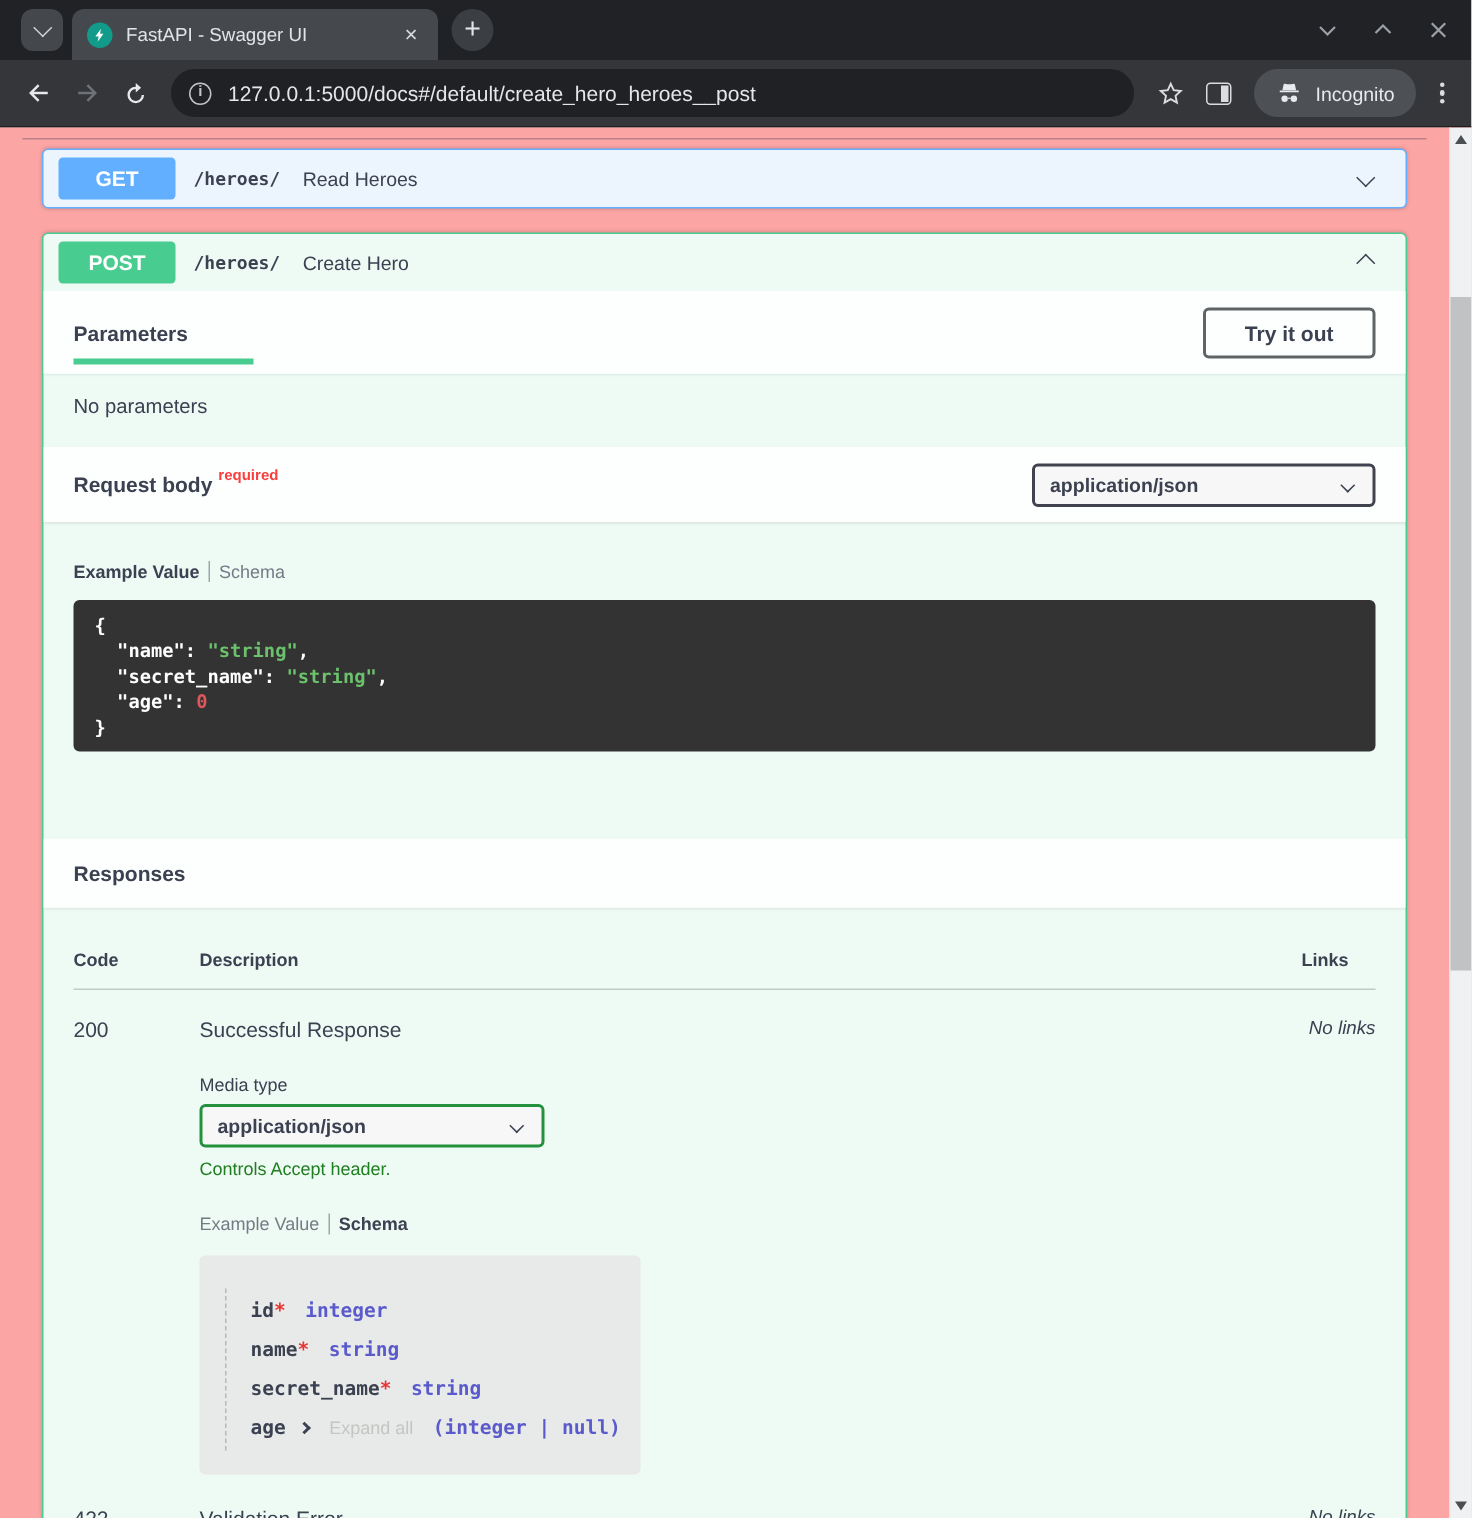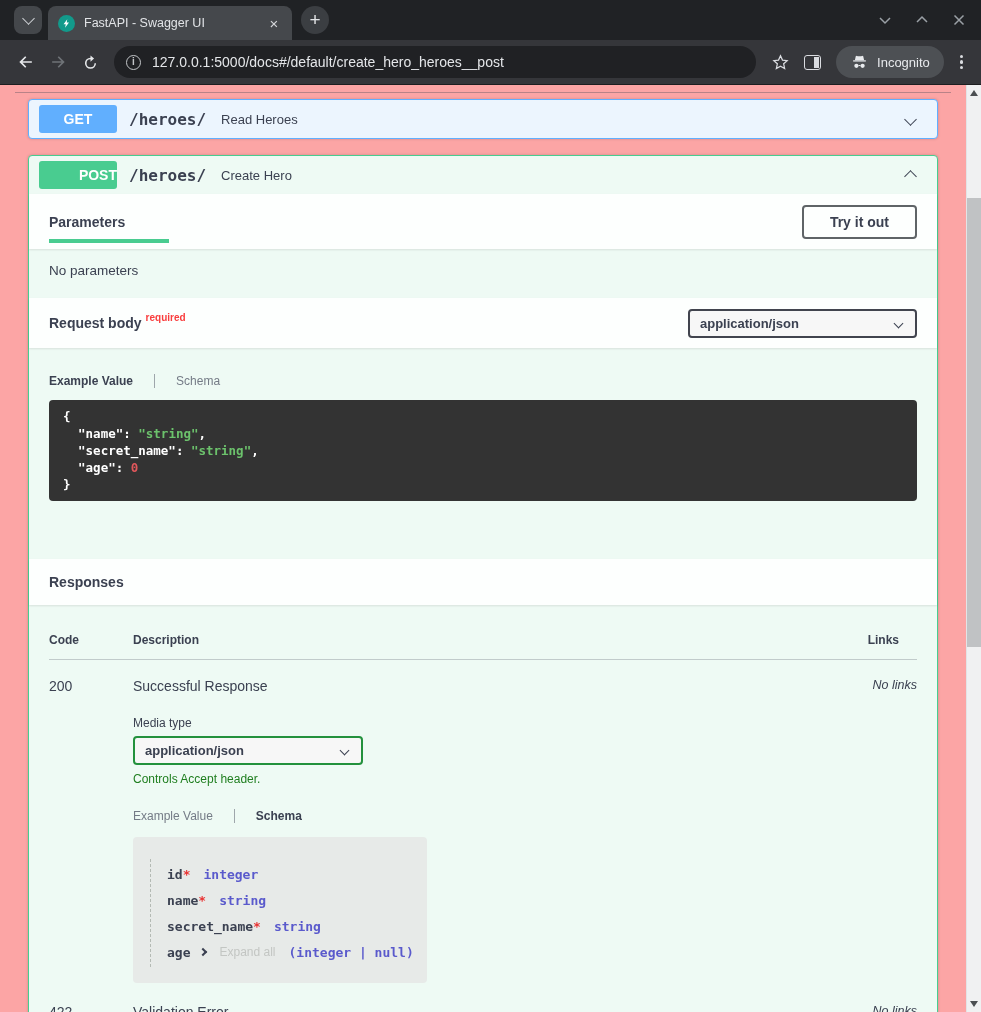--- a/index.html
+++ b/index.html
@@ -39,22 +39,22 @@
   .content { position:absolute; left:0; top:0; right:15px; bottom:0; overflow:hidden; padding:7px 28px 0; }
   .divider { border:none; border-top:1px solid rgba(59,65,81,.35); margin:0 -13px; }
 
   
   .opblock { border-radius:4px; box-shadow:0 0 3px rgba(0,0,0,.18); }
   .opblock-get  { border:1px solid #61affe; background:#ecf5fe; margin-top:6px; }
   .opblock-post { border:1px solid #49cc90; background:#eefaf4; margin-top:16px; }
   .opblock-header { display:flex; align-items:center; padding:5px 10px; height:38px; }
   .method-badge { min-width:78px; text-align:center; padding:6px 0; border-radius:3px; color:#fff; font-weight:bold; font-size:14px; }
   .badge-get  { background:#61affe; }
-  .badge-post { background:#49cc90;text-align:right; }
-  .op-path { font-family:"DejaVu Sans Mono", monospace; font-weight:bold; font-size:16px; color:#3b4151; margin-left:12px; }
+  .badge-post { background:#49cc90; }
+  .op-path { font-family:"DejaVu Sans Mono", monospace; font-weight:bold; font-size:12px; color:#3b4151; margin-left:12px; }
   .op-summary { font-size:13px; color:#3b4151; margin-left:15px; }
   .chev { display:inline-block; width:9px; height:9px; border-right:1.7px solid #3b4151; border-bottom:1.7px solid #3b4151; }
   .chev.down { transform:rotate(45deg); }
   .chev.up { transform:rotate(-135deg); margin-top:6px; }
   .chev.right { transform:rotate(-45deg); width:6px; height:6px; border-width:2px; }
   .header-chev { margin-left:auto; margin-right:12px; cursor:pointer; }
 
   .section-header { height:55px; background:rgba(255,255,255,.85); box-shadow:0 1px 2px rgba(0,0,0,.1);
     display:flex; align-items:center; justify-content:space-between; padding:0 20px; }
   .sec-title { font-size:14px; font-weight:bold; color:#3b4151; }
@@ -66,21 +66,21 @@
   .required-sup { color:#f93e3e; font-size:10px; font-weight:bold; vertical-align:top; position:relative; top:-3px; margin-left:4px; }
 
   .sw-select { position:relative; background:#f7f7f7; border:2px solid #41444e; border-radius:4px; width:229px; height:29px;
     display:flex; align-items:center; padding:0 32px 0 10px; cursor:pointer; }
   .sw-select .sel-val { font-weight:bold; font-size:13px; color:#3b4151; }
   .sw-select .chev { position:absolute; right:13px; top:9px; width:7px; height:7px; transform:rotate(45deg); }
   .sw-select.green { border-color:#23913d; }
 
   .reqbody-body { padding:26px 20px 58px; }
   .tabs { display:flex; align-items:center; font-size:12px; }
-  .tab-item { color:#747b86; padding:0 21px; cursor:pointer; }
+  .tab-item { color:#747b86; padding:0 6px; cursor:pointer; }
   .tab-item.first { padding-left:0; }
   .tab-item.active { color:#3b4151; font-weight:bold; }
   .tab-sep { width:1px; height:14px; background:rgba(59,65,81,.45); }
 
   .codeblock { margin-top:12px; background:#333333; border-radius:4px; padding:8px 14px; font-family:"DejaVu Sans Mono", monospace;
     font-size:12.5px; line-height:17px; font-weight:bold; color:#ffffff; }
   .code-line { white-space:pre; }
   .tok-str { color:#6cc26c; }
   .tok-num { color:#e0575b; }
 

